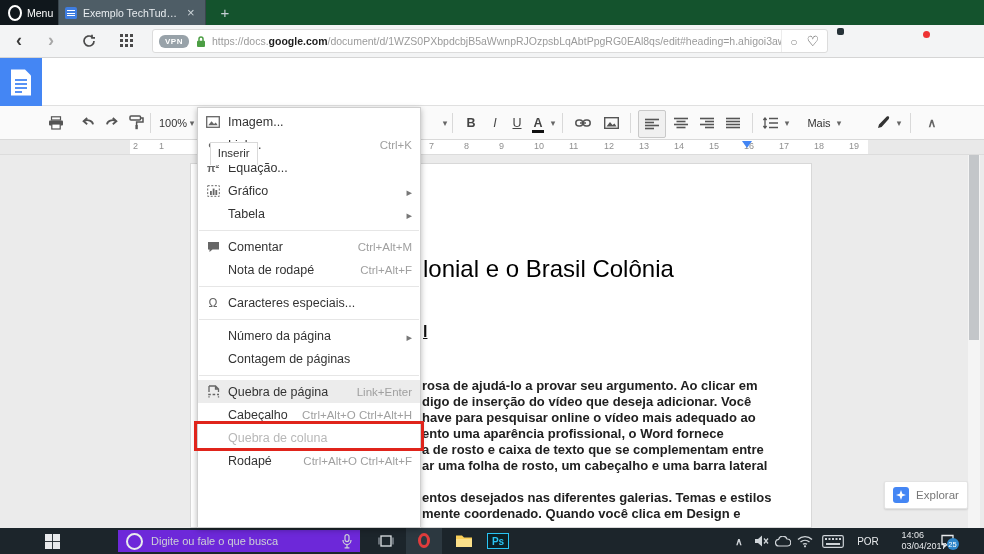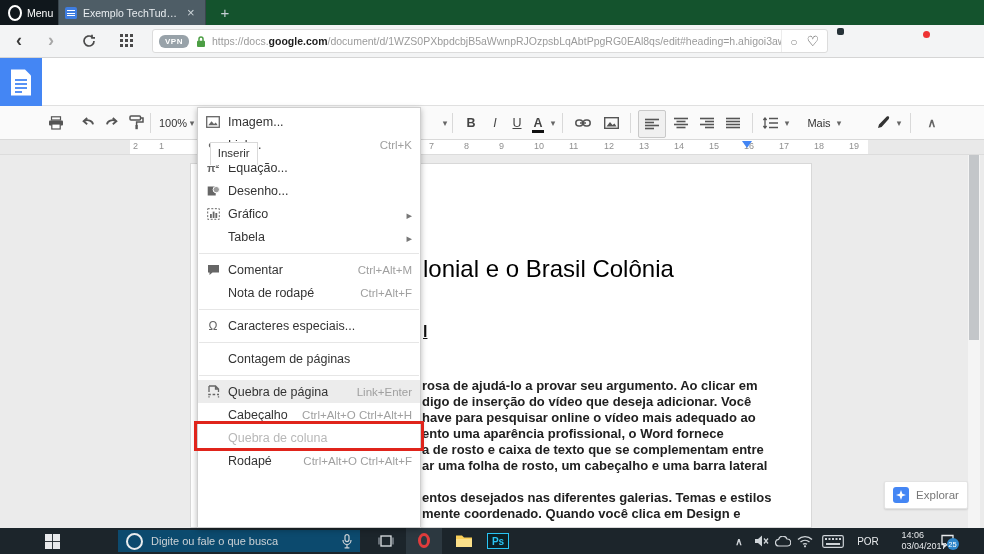--- a/index.html
+++ b/index.html
@@ -99,21 +99,21 @@
   .msep{height:1px;background:#e6e6e6;margin:5px 1px 4px 1px;}
   .ic-inf:after{content:"∞";font-size:13px;font-weight:bold;color:#666;}
   .ic-pi:after{content:"π²";font-size:11px;font-weight:bold;color:#666;}
   .ic-om:after{content:"Ω";font-size:12px;color:#666;}
   .ic-hl:after{content:"—";font-size:12px;color:#666;}
   .redbox{left:194px;top:421px;width:230px;height:30px;border:3px solid #e0241b;z-index:70;box-sizing:border-box;}
 
   
   .taskbar{left:0;top:528px;width:984px;height:26px;background:#1c252b;}
   .tk{position:absolute;top:0;height:26px;display:flex;align-items:center;justify-content:center;}
-  .searchbox{position:absolute;left:118px;top:2px;width:242px;height:22px;background:#0c4a6e;
+  .searchbox{position:absolute;left:118px;top:2px;width:242px;height:22px;background:#6d28d9;
      display:flex;align-items:center;gap:8px;padding:5px 8px;box-sizing:border-box;}
   .cort-ring{width:13px;height:13px;border:2px solid #e8ecee;border-radius:50%;}
   .searchtxt{font-size:11px;color:#ccd1d5;white-space:nowrap;}
   .opera-active{position:absolute;left:406px;top:0;width:36px;height:26px;background:#2c3840;}
   .opera-ring-r{width:12px;height:15px;border:3.5px solid #e03c3c;border-radius:50%;box-sizing:border-box;}
   .ps{width:22px;height:16px;background:#0b2026;border:1px solid #29c4f5;color:#29c4f5;
       font-size:10px;font-weight:bold;display:flex;align-items:center;justify-content:center;box-sizing:border-box;}
   .chev:after{content:"∧";font-size:10px;color:#cfd4d8;font-weight:bold;}
   .clock{font-size:9px;color:#e8eaec;line-height:11px;}
   .lang{font-size:10px;color:#e8eaec;}
@@ -394,29 +394,20 @@
       <span class="ml">Link...</span>
       <span class="ms">Ctrl+K</span>
     </div>
     <div class="mi">
       <span class="mic ic-pi"></span>
       <span class="ml">Equação...</span>
     </div>
     <div class="mi">
       <span class="mic">
           <svg width="13" height="12" viewBox="0 0 13 12">
-            <rect x=".7" y="1.5" width="8" height="9" fill="#666"></rect>
-            <circle cx="9.3" cy="4.6" r="3.2" fill="#9e9e9e" stroke="#fff" stroke-width="1"></circle>
-          </svg>
-        </span>
-      <span class="ml">Desenho...</span>
-    </div>
-    <div class="mi">
-      <span class="mic">
-          <svg width="13" height="12" viewBox="0 0 13 12">
             <rect x=".7" y=".7" width="11.6" height="10.6" fill="none" stroke="#666" stroke-dasharray="2 1.6"></rect>
             <rect x="3" y="6" width="1.8" height="4" fill="#666"></rect>
             <rect x="5.7" y="3.6" width="1.8" height="6.4" fill="#666"></rect>
             <rect x="8.4" y="5" width="1.8" height="5" fill="#666"></rect>
           </svg>
         </span>
       <span class="ml">Gráfico</span>
       <span class="sub"></span>
     </div>
     <div class="mi">
@@ -438,20 +429,25 @@
       <span class="mic"></span>
       <span class="ml">Nota de rodapé</span>
       <span class="ms">Ctrl+Alt+F</span>
     </div>
     <div class="msep"></div>
     <div class="mi">
       <span class="mic ic-om"></span>
       <span class="ml">Caracteres especiais...</span>
     </div>
     <div class="msep"></div>
+    <div class="mi">
+      <span class="mic"></span>
+      <span class="ml">Número da página</span>
+      <span class="sub"></span>
+    </div>
     <div class="mi">
       <span class="mic"></span>
       <span class="ml">Contagem de páginas</span>
     </div>
     <div class="msep"></div>
     <div class="mi hl">
       <span class="mic">
           <svg width="13" height="13" viewBox="0 0 13 13">
             <path d="M2 1h6.5L11.5 4v3M8.5 1v3h3M2 1v6" fill="none" stroke="#666" stroke-width="1.3"></path>
             <line x1="1.2" y1="9.6" x2="12" y2="9.6" stroke="#666" stroke-width="1.5" stroke-dasharray="2.6 1.8"></line>

